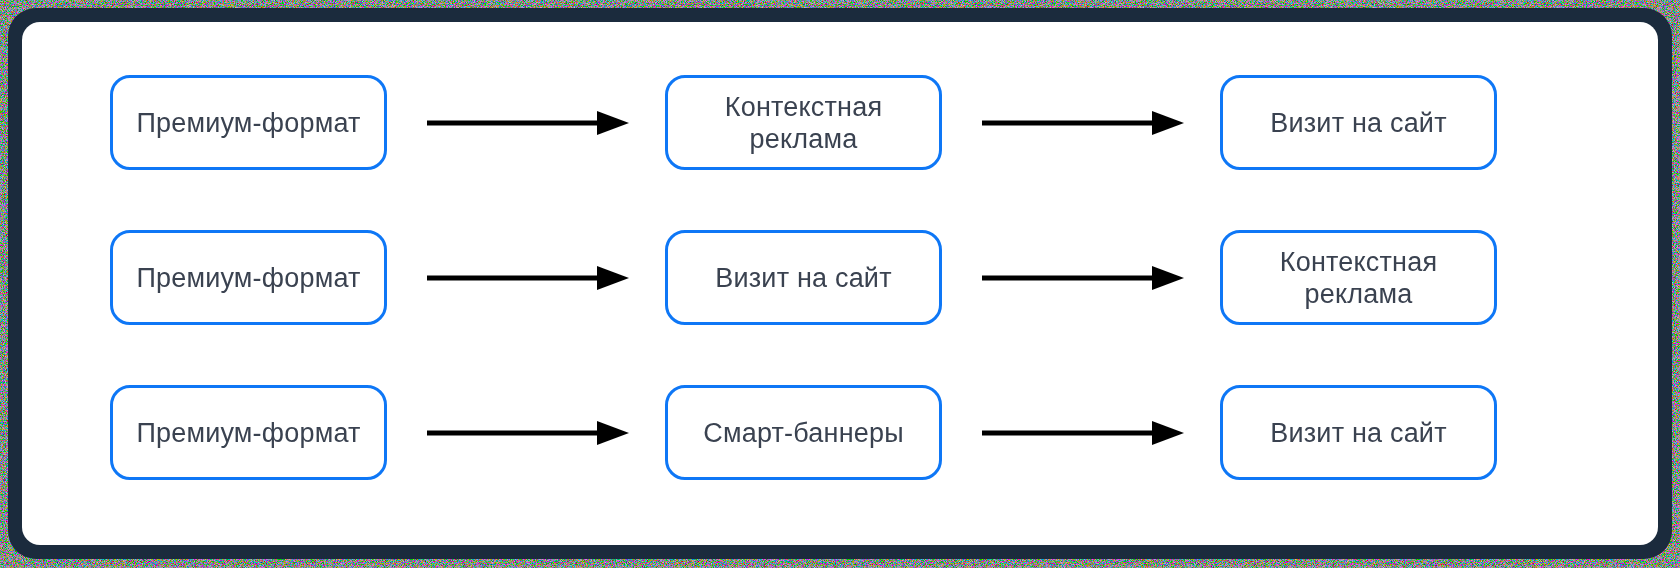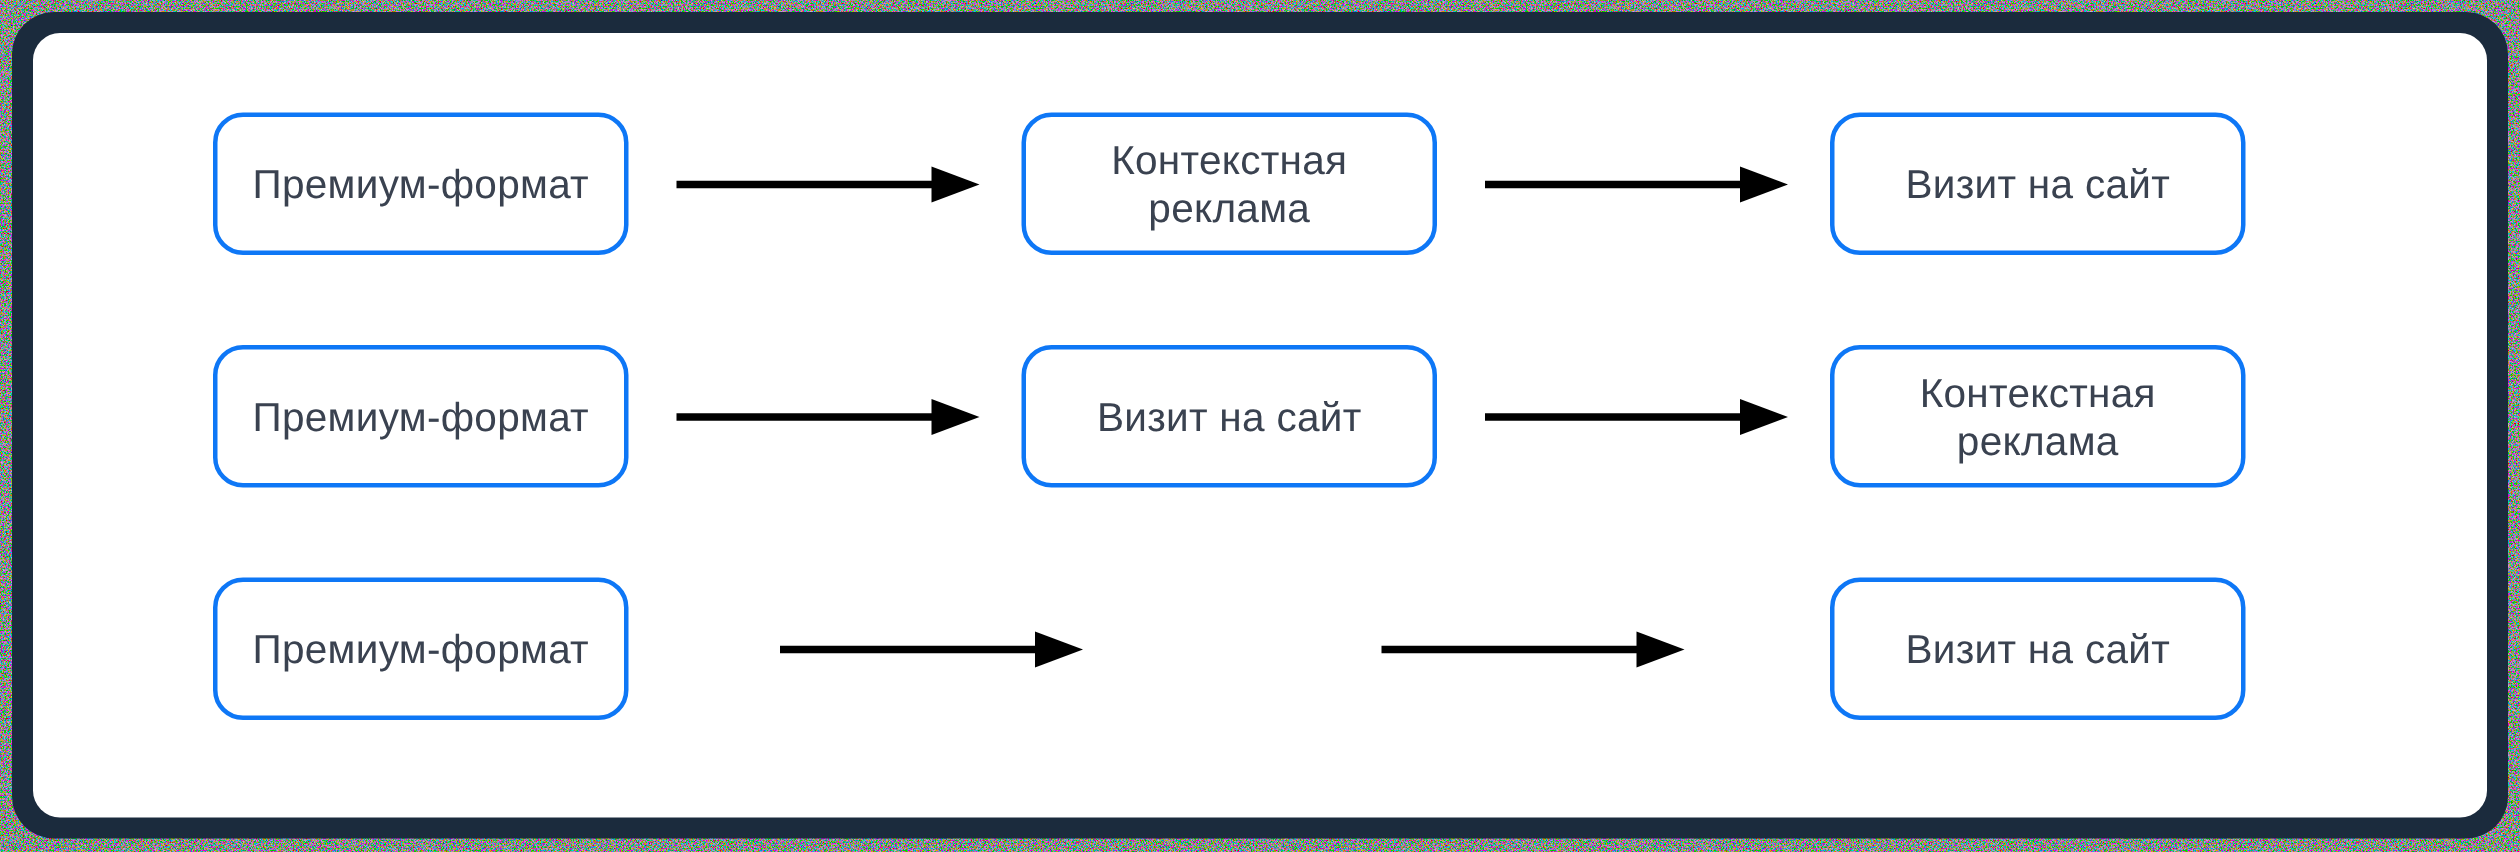--- a/index.html
+++ b/index.html
@@ -21,21 +21,21 @@
     position:absolute;
     left:8px;top:8px;right:8px;bottom:9px;
     background:var(--frame);
     border-radius:28px;
   }
   .card{
     position:absolute;
     left:14px;top:14px;right:14px;bottom:14px;
     background:var(--card-background);
     border-radius:18px;
-    padding:53px 161px 0 120px;
+    padding:53px 161px 0 88px;
     display:flex;
     flex-direction:column;
     gap:60px;
   }
   .row{
     display:flex;
     align-items:center;
     width:100%;
     height:95px;
     flex:0 0 95px;
@@ -143,20 +143,23 @@
       <div class="row">
         <div class="node">
           <span>Премиум-формат</span>
         </div>
         <div class="arrow">
           <svg viewBox="0 0 242 30">
               <line x1="22" y1="15" x2="194" y2="15" stroke="currentColor" stroke-width="5"></line>
               <polygon points="192,3 192,27 224,15" fill="currentColor"></polygon>
             </svg>
         </div>
+        <div class="node">
+          <span>Смарт-баннеры</span>
+        </div>
         <div class="arrow">
           <svg viewBox="0 0 242 30">
               <line x1="22" y1="15" x2="194" y2="15" stroke="currentColor" stroke-width="5"></line>
               <polygon points="192,3 192,27 224,15" fill="currentColor"></polygon>
             </svg>
         </div>
         <div class="node">
           <span>Визит на сайт</span>
         </div>
       </div>

